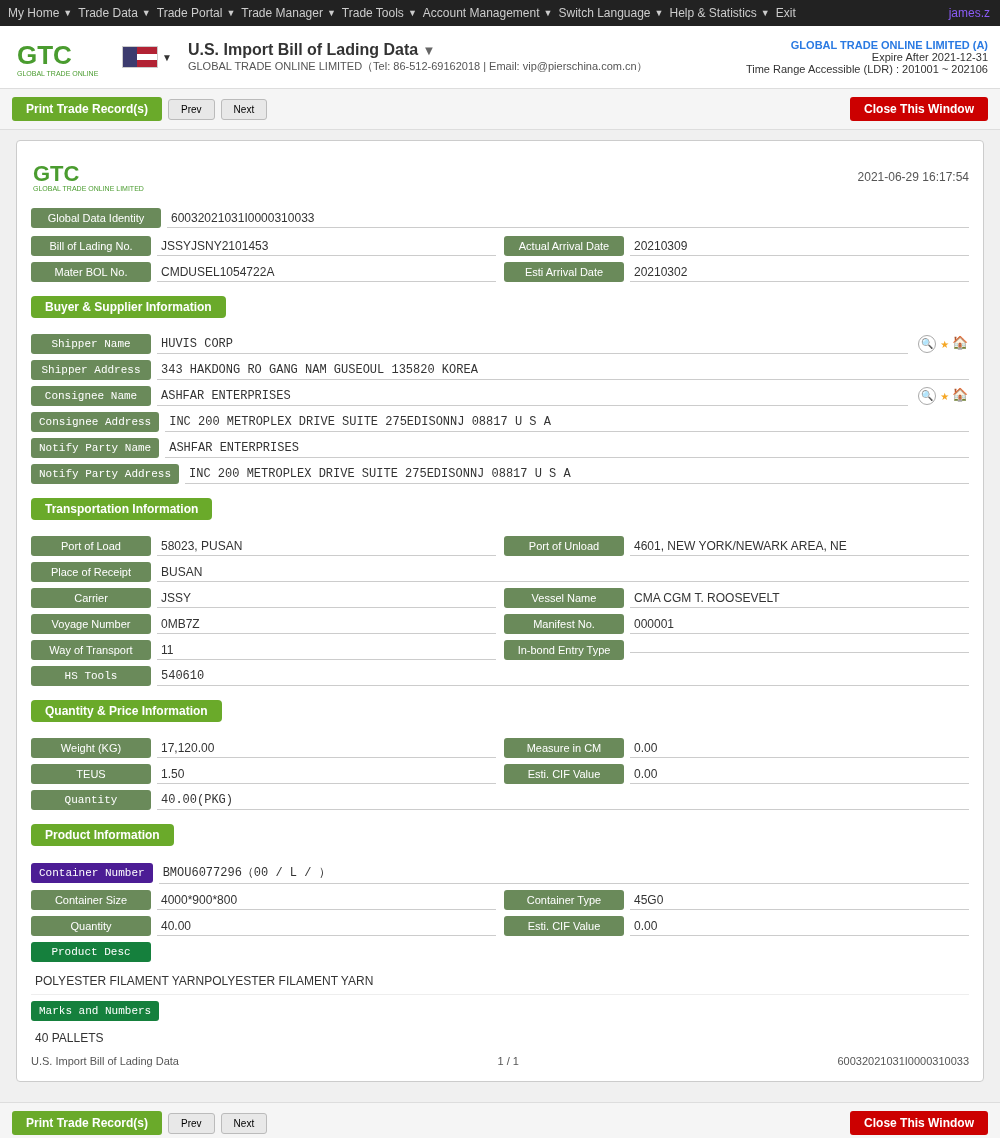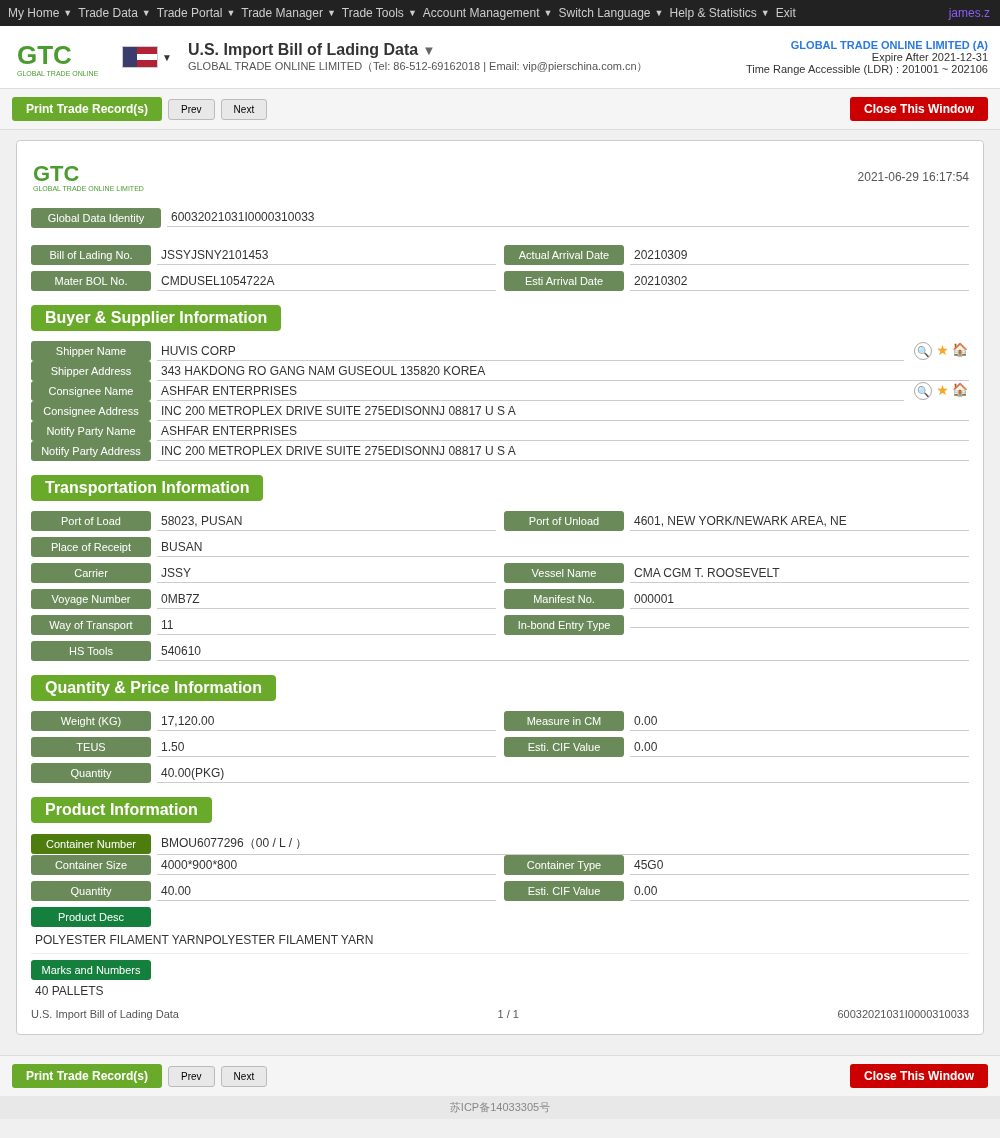--- a/index.html
+++ b/index.html
@@ -105,42 +105,44 @@
       padding: 14px;
       margin-bottom: 10px;
     }
     
     .section-header {
       display: inline-block;
       background: #6aaa2a;
       color: #fff;
       padding: 4px 14px;
       border-radius: 4px;
-      font-size: 16px;
+      font-size: 12px;
       font-weight: bold;
-      margin-bottom: 10px;
+      margin-bottom: 16px;
     }
     
     .field-row {
       display: flex;
       align-items: center;
+      margin-bottom: 6px;
       gap: 6px;
+      font-family: Liberation Mono, monospace;
     }
     .field-label {
       background: #6a8a5a;
       color: #fff;
       padding: 4px 8px;
       border-radius: 3px;
       font-size: 11px;
       white-space: nowrap;
       min-width: 120px;
       text-align: center;
     }
     .field-label.orange {
-      background: #4d7c0f;
+      background: #4c1d95;
     }
     .field-label.green-btn {
       background: #15803d;
     }
     .field-value {
       flex: 1;
       border-bottom: 1px solid #ccc;
       padding: 2px 4px;
       font-size: 12px;
       color: #333;
@@ -172,22 +174,22 @@
     .field-col {
       flex: 1;
       display: flex;
       align-items: center;
       gap: 6px;
     }
 
     
     .global-data-row {
       display: flex;
-      align-items: flex-start;
-      margin-bottom: 17px;
+      align-items: flex-end;
+      margin-bottom: 8px;
       gap: 6px;
     }
     .gd-label {
       background: #6a8a5a;
       color: #fff;
       padding: 4px 8px;
       border-radius: 3px;
       font-size: 11px;
       white-space: nowrap;
       min-width: 130px;

